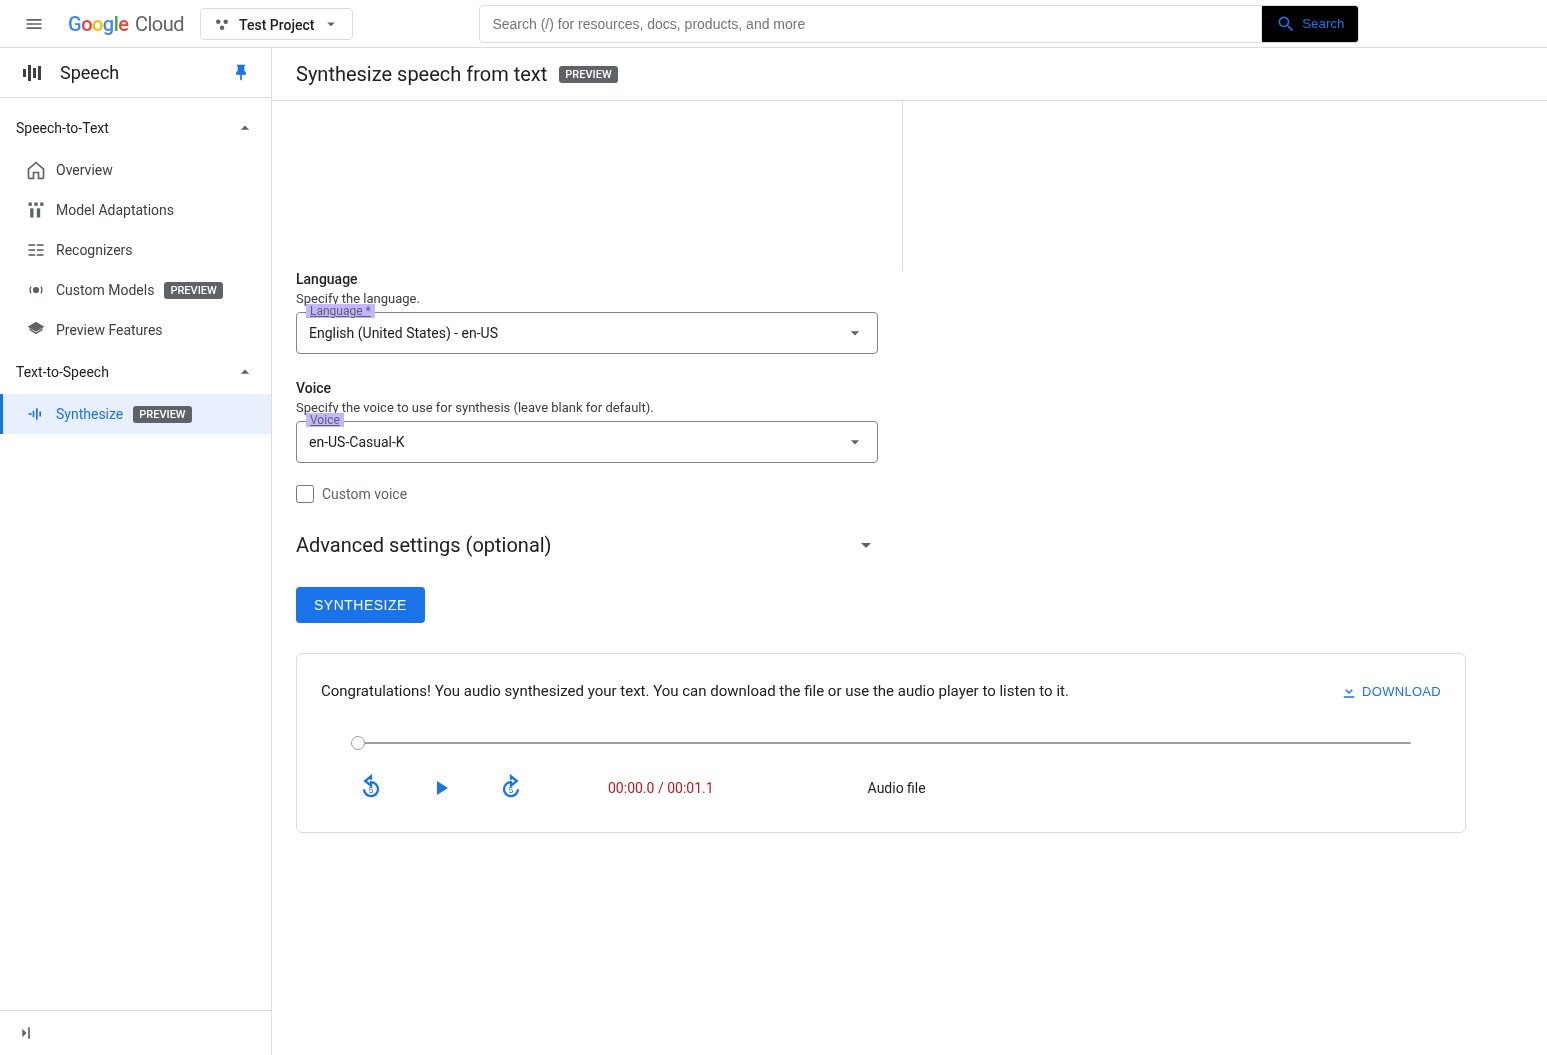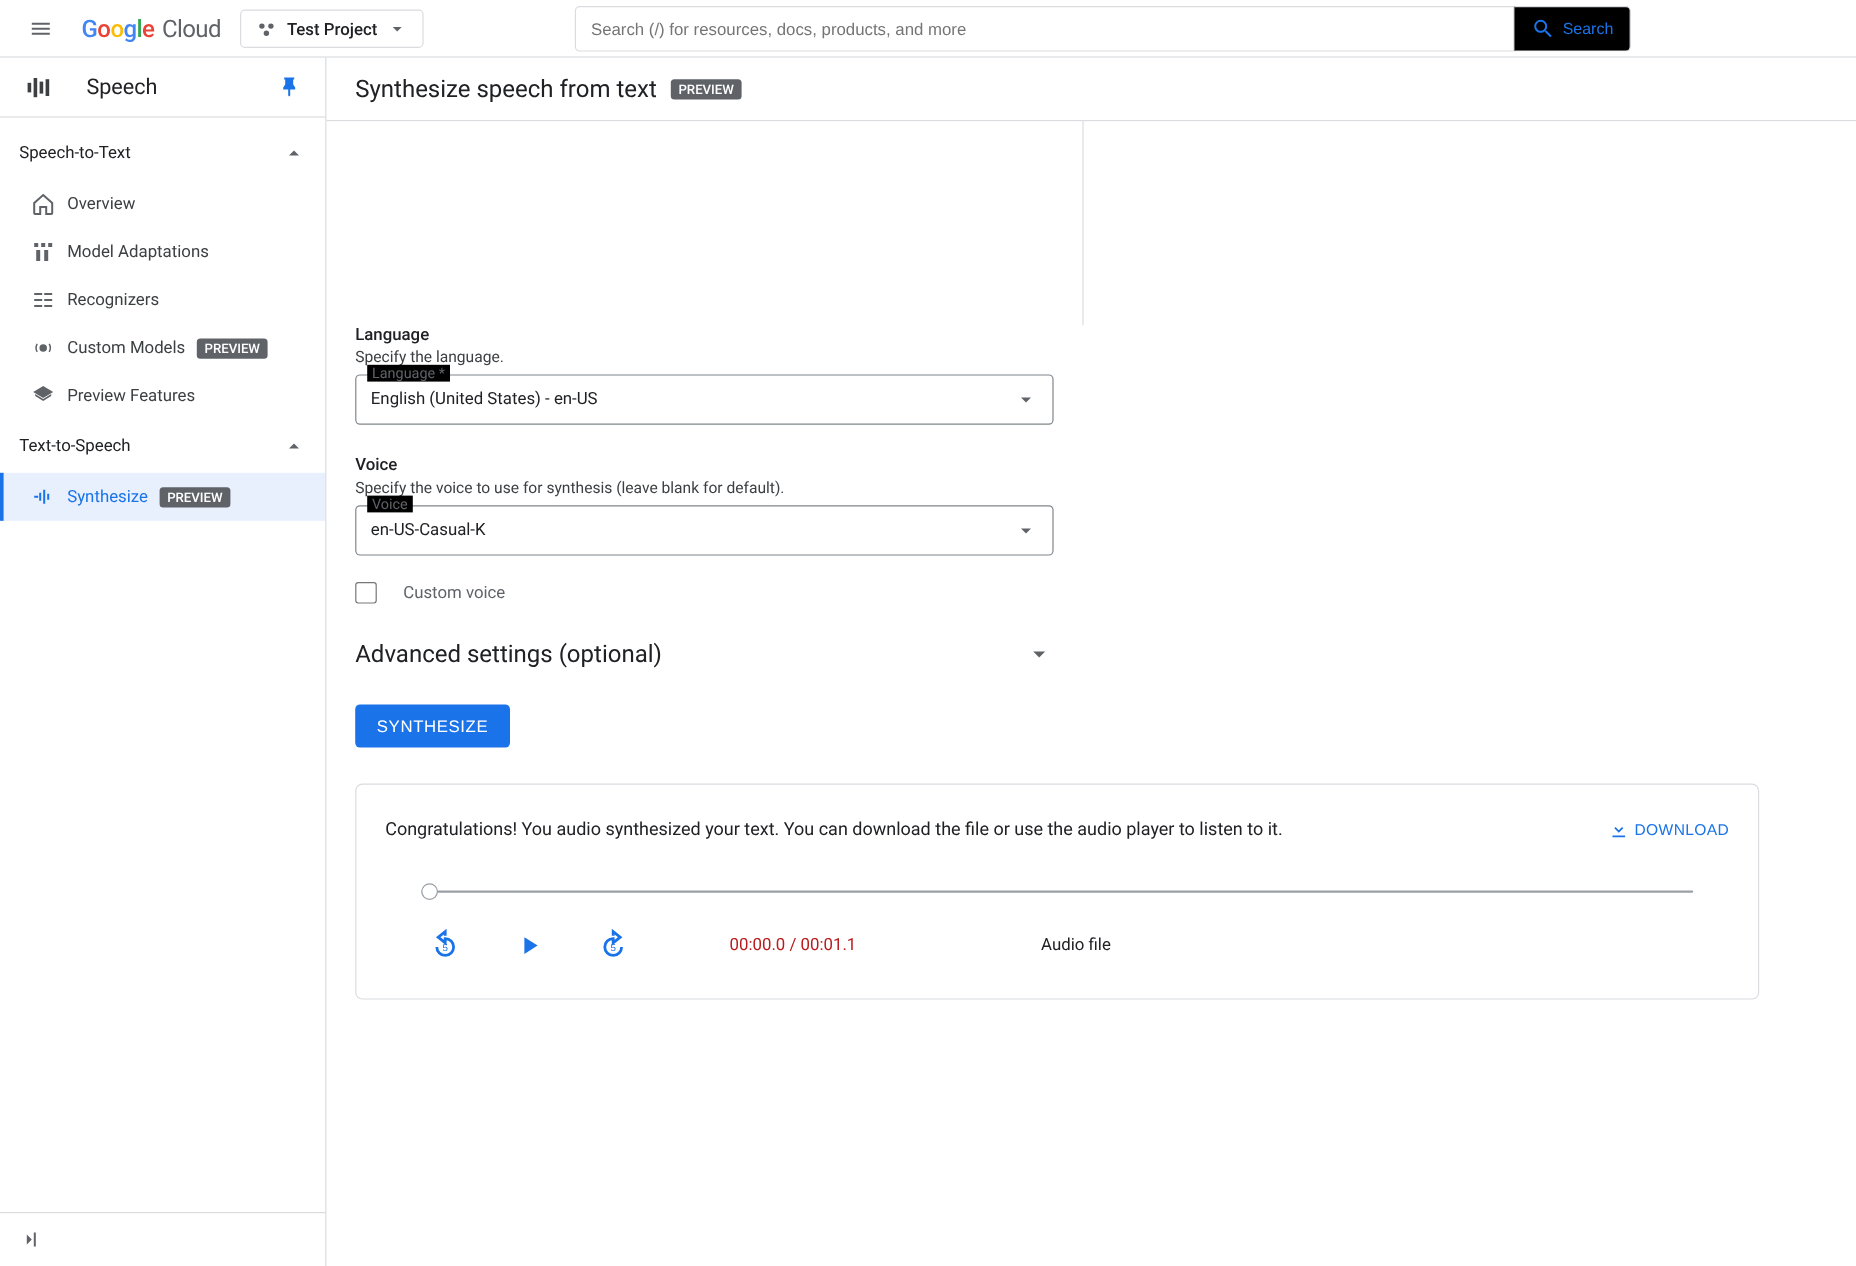--- a/index.html
+++ b/index.html
@@ -11,21 +11,21 @@
 .logo { display: flex; align-items: center; font-size: 20px; letter-spacing: -0.5px; }
 .logo .g-blue{color:#4285f4}.logo .g-red{color:#ea4335}.logo .g-yellow{color:#fbbc05}.logo .g-green{color:#34a853}
 .logo .cloud { color:#5f6368; font-weight: 400; margin-left: 2px;}
 .project-picker { display:flex; align-items:flex-end; gap:8px; border:1px solid #dadce0; border-radius:4px; padding: 6px 12px; cursor:pointer; font-size:14px; font-weight:500; }
 .search-wrap { flex:1; display:flex; max-width: 880px; margin-left: 110px;}
 .search-box { flex:1; display:flex; align-items:center; border:1px solid #dadce0; border-radius:4px 0 0 4px; padding: 0 12px; height:38px; }
 .search-box input { flex:1; border:none; outline:none; font-size:14px; color:#5f6368; background:transparent;}
 .search-btn { display:flex; align-items:center; gap:6px; border:1px solid #dadce0; border-left:none; border-radius:0 4px 4px 0; padding:0 14px; height:38px; color:#1a73e8; font-weight:500; cursor:pointer; background:#000000;}
 
 
-.service-header { display:flex; align-items:center; height:50px; padding:0 20px; border-bottom:1px solid #dadce0; gap:28px; }
+.service-header { display:flex; align-items:center; height:50px; padding:0 20px; border-bottom:1px solid #dadce0; gap:16px; }
 .service-header .title { font-size:18px; font-weight:400; flex:1; }
 .pin-btn { background:none; border:none; color:#1a73e8; cursor:pointer; }
 
 
 .body-wrap { display:flex; height: calc(100vh - 48px); }
 .sidebar-col { width: 272px; border-right:1px solid #dadce0; display:flex; flex-direction:column; }
 .sidebar-nav { flex:1; overflow-y:auto; padding-top: 8px; padding-bottom:8px;}
 .collapse-btn-row { border-top:1px solid #dadce0; padding: 6px 8px; }
 .collapse-btn { background:none; border:none; cursor:pointer; padding:6px; }
 
@@ -43,24 +43,24 @@
 .content-area { flex:1; overflow-y:auto; display:flex; }
 .form-col { width: 630px; padding: 20px 24px 40px 24px; }
 .side-col { border-left: 1px solid #dadce0; height: 170px; width:1px; }
 
 .section-label { font-weight:500; font-size:14px; margin-top:150px; margin-bottom:4px;}
 .section-label.first { margin-top:150px; }
 .section-label.voice { margin-top: 26px; }
 .section-help { font-size:13px; color:#3c4043; margin-bottom:2px; }
 
 .field-wrap { position:relative; margin-top:6px; }
-.float-label { position:absolute; top:-8px; left:10px; background:#000000; padding:0 4px; font-size:12px; color:#5f6368;}
+.float-label { position:absolute; top:-8px; left:10px; background:#c4b5fd; padding:0 4px; font-size:12px; color:#5f6368;text-decoration:underline;}
 .select-box { width:100%; border:1px solid #80868b; border-radius:4px; padding: 10px 12px; font-size:14px; display:flex; justify-content:space-between; align-items:center; cursor:pointer; background:#fff;}
 
-.checkbox-row { display:flex; align-items:center; gap:22px; margin-top:22px; color:#5f6368; font-size:14px;}
+.checkbox-row { display:flex; align-items:center; gap:8px; margin-top:22px; color:#5f6368; font-size:14px;}
 .checkbox-row input { width:18px; height:18px; }
 
 .adv-header { display:flex; justify-content:space-between; align-items:center; margin-top:30px; cursor:pointer;}
 .adv-header h2 { font-size:20px; font-weight:400;}
 
 .synth-btn { margin-top:30px; background:#1a73e8; color:#fff; border:none; border-radius:4px; padding:10px 18px; font-size:14px; font-weight:500; letter-spacing:0.5px; cursor:pointer;}
 
 .result-box { border:1px solid #dadce0; border-radius:6px; margin-top:30px; padding: 28px 24px 30px 24px; width: 1170px;}
 .result-top { display:flex; align-items:center; gap:16px; }
 .result-msg { font-size:15px; flex:1;}

